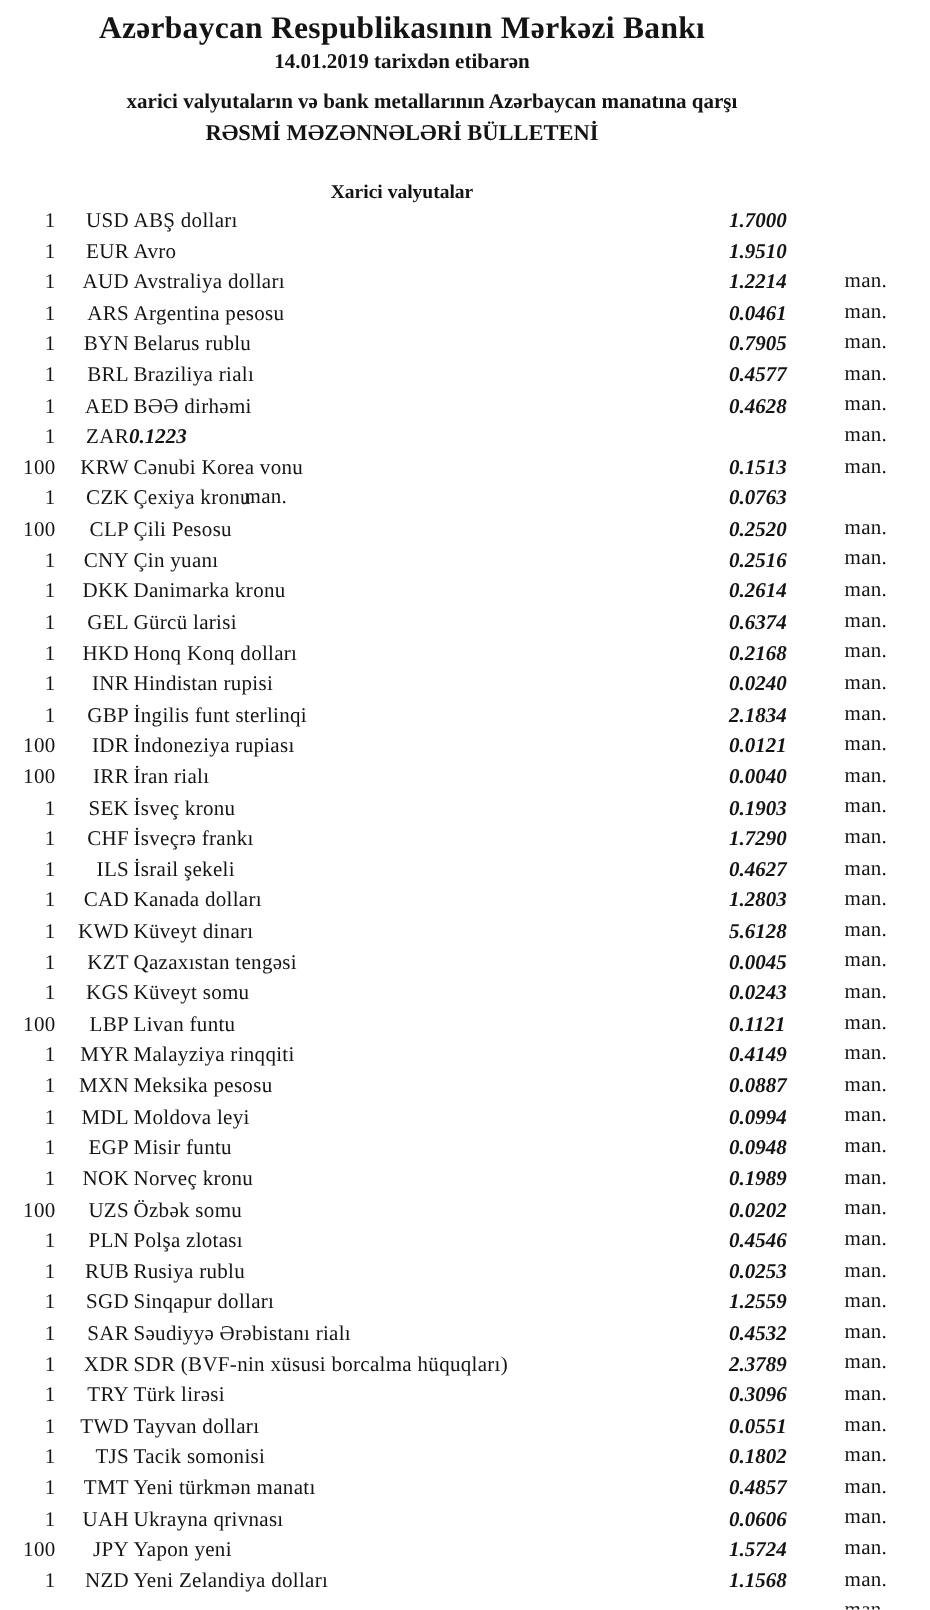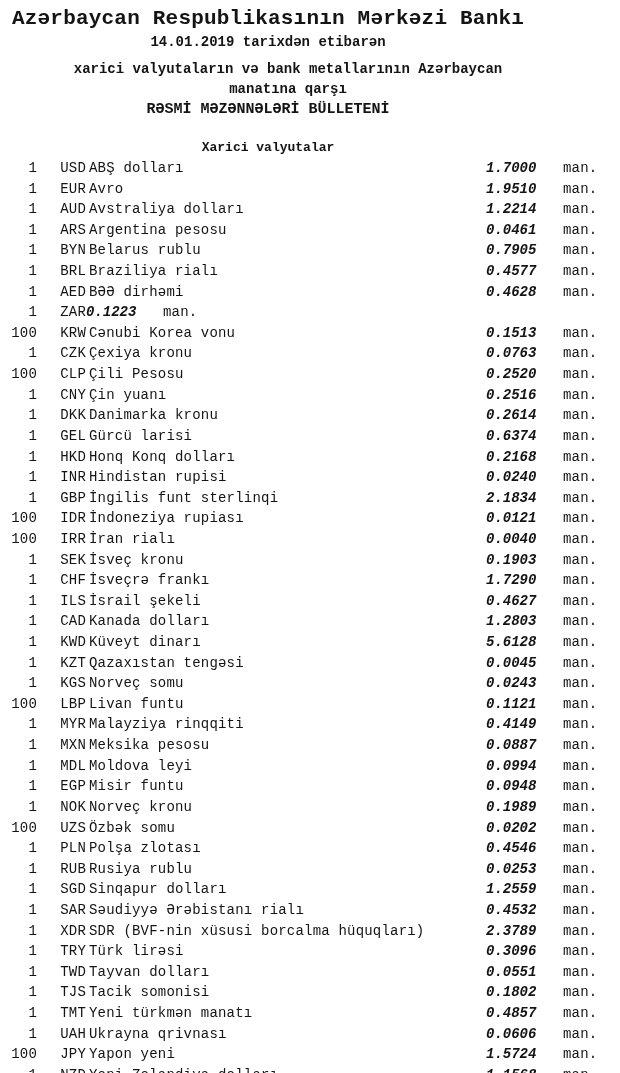--- a/index.html
+++ b/index.html
@@ -7,21 +7,21 @@
     padding: 0;
     width: 620px;
     height: 1073px;
     background: #ffffff;
     overflow: hidden;
   }
   .page {
     width: 536px;
     height: 1073px;
     color: #141414;
-    font-family: Liberation Mono, monospace;
+    font-family: Liberation Serif, serif;
     position: relative;
   }
   .header { text-align: center; font-weight: bold; }
   .doc-title {
     padding-top: 7px;
     font-size: 21px;
     line-height: 23px;
     letter-spacing: 0.2px;
   }
   .date-line {
@@ -66,20 +66,21 @@
     font-weight: bold;
     font-style: italic;
     letter-spacing: 0;
     font-size: 14px;
   }
   .col-unit  {
     width: 46px; flex: none;
     padding-left: 11px;
     box-sizing: border-box;
     text-align: left;
+    margin-top: 40px;
   }
 </style>
 </head>
 <body>
 
 <div class="page">
 
   <div class="header">
     <div class="doc-title">Azərbaycan Respublikasının Mərkəzi Bankı</div>
     <div class="date-line">14.01.2019 tarixdən etibarən</div>
@@ -285,21 +286,21 @@
       <span class="col-qty">1</span>
       <span class="col-code">KZT</span>
       <span class="col-name">Qazaxıstan tengəsi</span>
       <span class="col-rate">0.0045</span>
       <span class="col-unit">man.</span>
     </div>
 
     <div class="rate-row">
       <span class="col-qty">1</span>
       <span class="col-code">KGS</span>
-      <span class="col-name">Norveç somu</span>
+      <span class="col-name">Küveyt somu</span>
       <span class="col-rate">0.0243</span>
       <span class="col-unit">man.</span>
     </div>
 
     <div class="rate-row">
       <span class="col-qty">100</span>
       <span class="col-code">LBP</span>
       <span class="col-name">Livan funtu</span>
       <span class="col-rate">0.1121</span>
       <span class="col-unit">man.</span>

